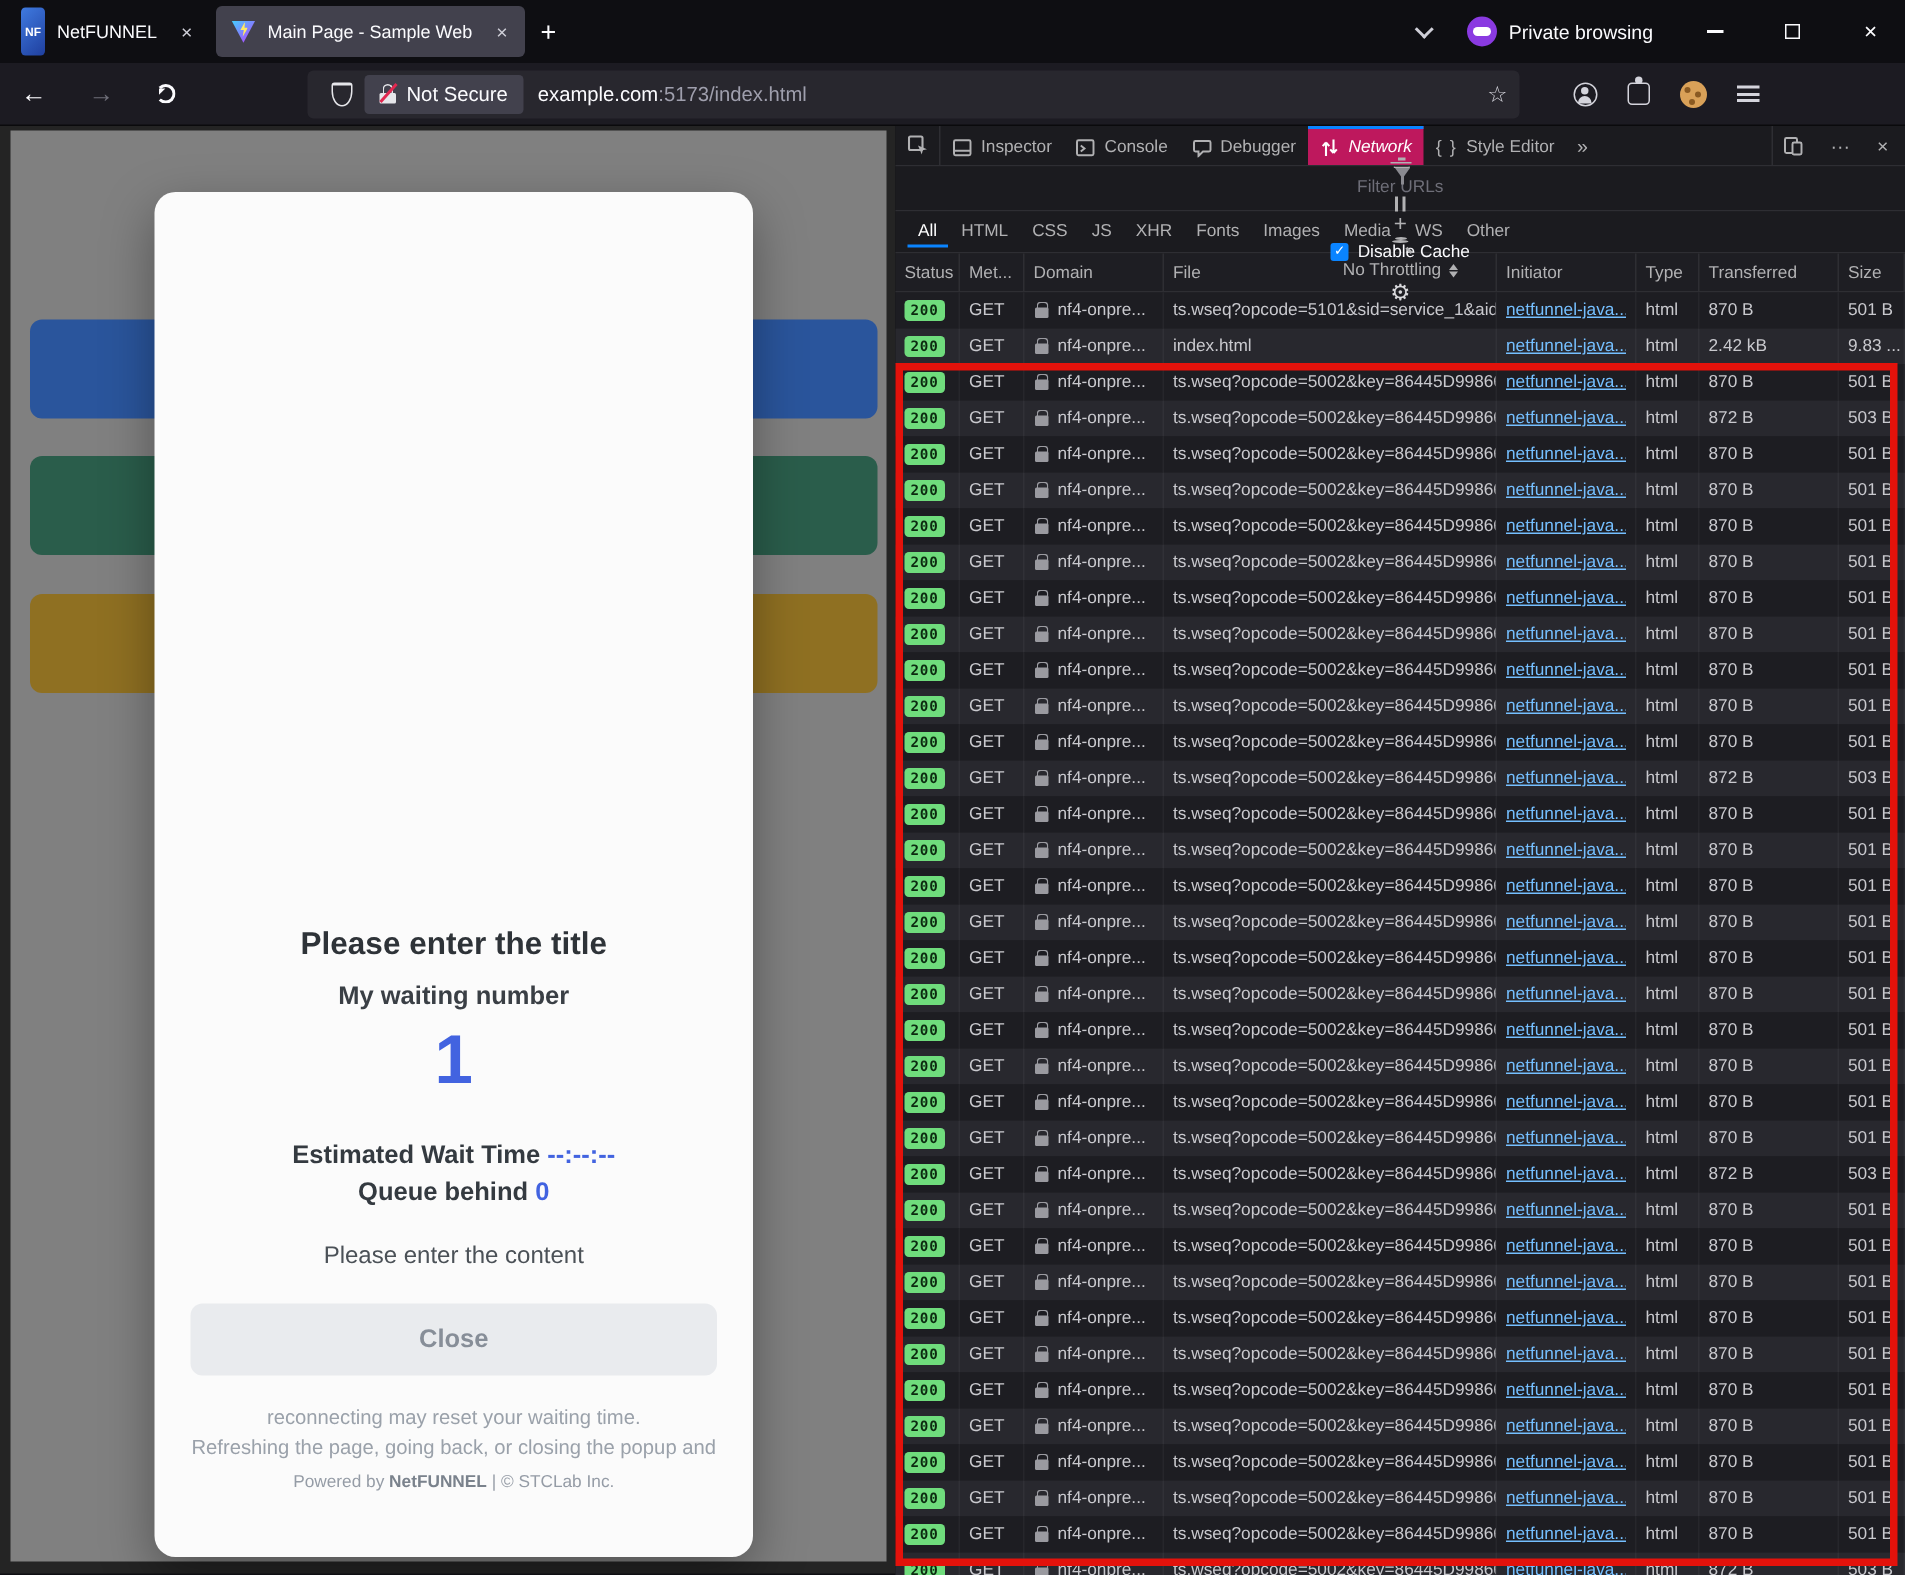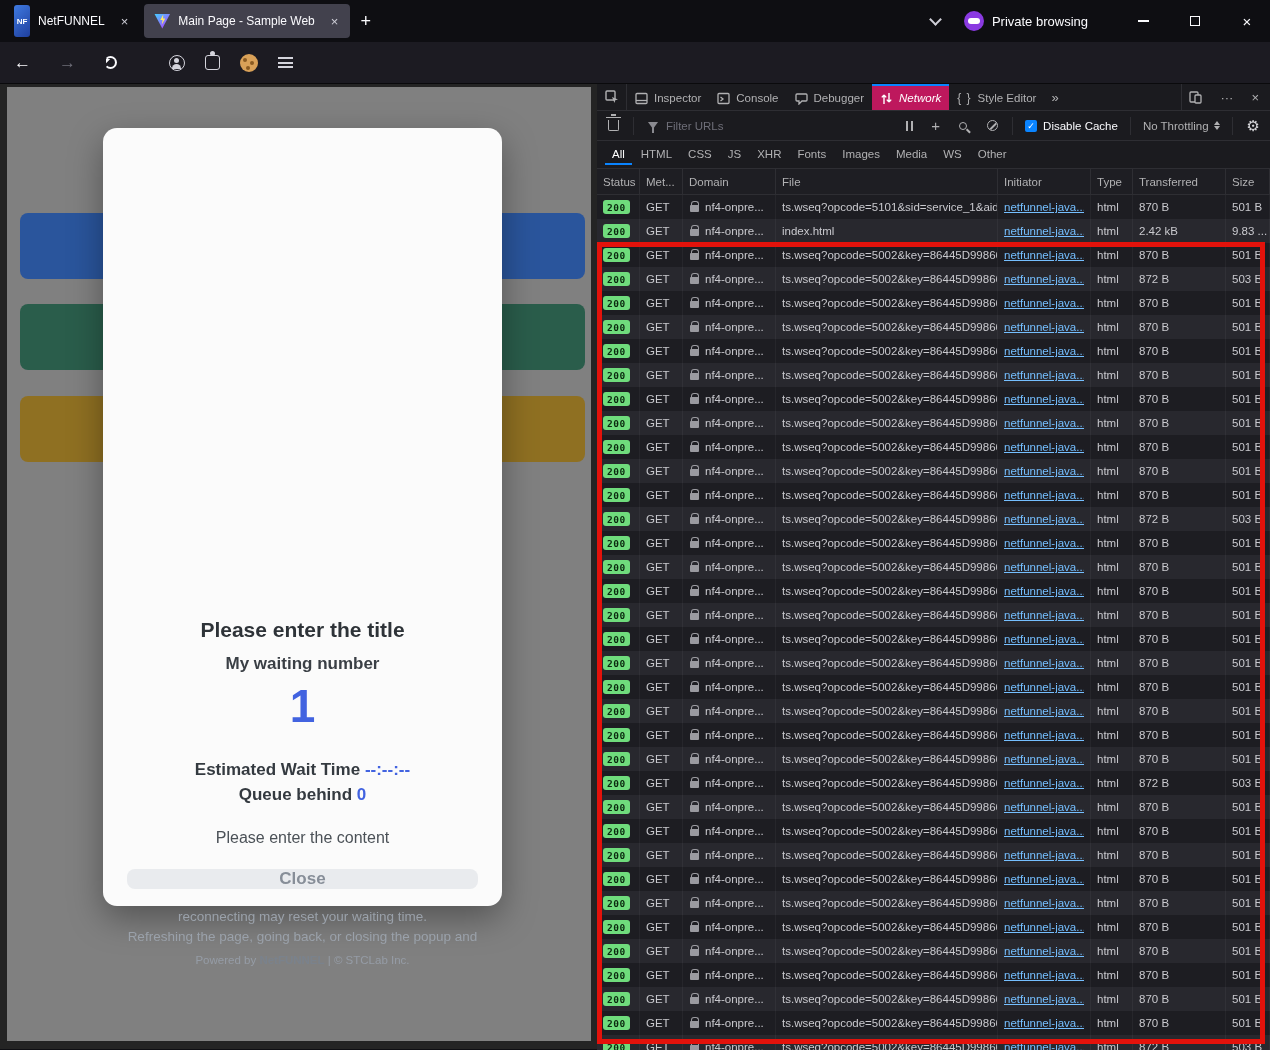--- a/index.html
+++ b/index.html
@@ -19,21 +19,21 @@
             color:#fff; font-size:8px; font-weight:bold; display:flex; align-items:center; justify-content:center; }
   .fav-vite { width:16px; height:15px; flex:none; position:relative;
             background:linear-gradient(140deg,#41d1ff,#bd34fe);
             clip-path:polygon(0 0,100% 0,50% 100%); }
   .fav-vite i { position:absolute; left:6px; top:1px; width:5px; height:10px; background:#ffea63;
             clip-path:polygon(60% 0,0 55%,45% 55%,30% 100%,100% 40%,55% 40%); }
   .newtab { font-size:18px; color:#fbfbfe; padding:0 10px; }
   .strip-right { margin-left:auto; display:flex; align-items:center; gap:6px; }
   .chev { width:9px; height:9px; border-right:2px solid #cfcfd8; border-bottom:2px solid #cfcfd8;
           transform:rotate(45deg); margin:0 18px 4px 0; }
-  .private { display:flex; align-items:center; gap:8px; font-size:13px; margin-right:26px; }
+  .private { display:flex; align-items:center; gap:8px; font-size:13px; margin-right:12px; }
   .mask-badge { width:20px; height:20px; border-radius:50%; background:#8a3ae1; position:relative; }
   .mask-badge::after { content:""; position:absolute; left:4px; top:7px; width:12px; height:6px;
           background:#fff; border-radius:3px; }
   .winbtn { width:46px; height:32px; display:flex; align-items:center; justify-content:center; color:#fbfbfe; }
   .ic-min { width:11px; height:2px; background:#fbfbfe; }
   .ic-max { width:10px; height:10px; border:1.5px solid #fbfbfe; }
   .ic-close { font-size:15px; }
 
   .navbar { height:42px; background:#1c1b22; display:flex; align-items:center; border-bottom:1px solid #0a0a0c; }
   .navic { color:#fbfbfe; font-size:17px; padding:0 14px; }
@@ -68,21 +68,21 @@
 
   
   .content { display:flex; height:965px; }
 
   
   .page { position:relative; width:597px; background:#242424; overflow:hidden; }
   .overlay { position:absolute; left:7px; top:3px; width:584px; height:954px; background:#808080; }
   .page-heading { position:absolute; top:17px; left:7px; width:584px; text-align:center;
       font-size:30px; font-weight:bold; color:#333; z-index:1; white-space:nowrap; }
   .pbtn { position:absolute; left:20px; width:565px; height:66px; border-radius:8px; z-index:1; border:none; }
-  .modal { position:absolute; left:103px; top:44px; width:399px; height:778px; background:#fbfbfb;
+  .modal { position:absolute; left:103px; top:44px; width:399px; height:910px; background:#fbfbfb;
       border-radius:14px; z-index:3; box-shadow:0 12px 34px rgba(0,0,0,.35);
       display:flex; flex-direction:column; align-items:center; padding-top:490px; text-align:center; }
   .m-title { font-size:21px; font-weight:bold; color:#2e3338; }
   .m-wait-label { margin-top:12px; font-size:17px; font-weight:600; color:#3a3f45; }
   .m-number { margin-top:4px; font-size:46px; line-height:56px; font-weight:bold; color:#4263e0; }
   .m-esttime { margin-top:26px; font-size:17px; font-weight:bold; color:#343a40; }
   .m-esttime .blue, .m-queue .blue { color:#4263e0; }
   .m-queue { margin-top:5px; font-size:17px; font-weight:bold; color:#343a40; }
   .m-content { margin-top:24px; font-size:16px; color:#4b5157; }
   .m-close { margin-top:22px; width:351px; height:48px; border:none; border-radius:8px;
@@ -95,21 +95,21 @@
   
   .devtools { position:relative; width:673px; background:#18181b; color:#d7d7db; font-size:11.5px; }
   .dt-tabs { height:27px; display:flex; align-items:stretch; background:#1b1b1f; border-bottom:1px solid #2e2e33; }
   .dt-pick { width:30px; display:flex; align-items:center; justify-content:center; border-right:1px solid #2e2e33; }
   .dt-tab { display:flex; align-items:center; gap:6px; padding:0 8px; color:#b1b1b3; border-top:2px solid transparent; }
   .dt-tab.active { color:#fff; border-top:2px solid #0a84ff; background:#be185d;font-style:italic; }
   .dt-tab svg, .dt-pick svg { flex:none; }
   .dt-tabs-right { margin-left:auto; display:flex; align-items:center; gap:4px; padding-right:4px; border-left:1px solid #2e2e33;}
   .dt-iconbtn { color:#b1b1b3; padding:0 7px; font-size:13px; display:flex; align-items:center;}
   .braces { font-size:12px; color:#b1b1b3; letter-spacing:1px;}
-  .dt-toolbar { height:30px; display:flex; align-items:center; background:#1b1b1f; border-bottom:1px solid #2e2e33; }
+  .dt-toolbar { height:30px; display:flex; align-items:center; background:#1b1b1f; border-bottom:1px solid #2e2e33;flex-direction:column; }
   .sep { width:1px; height:18px; background:#2e2e33; margin:0 4px; }
   .trash { width:11px; height:11px; border:1.4px solid #b1b1b3; border-top:none; border-radius:0 0 2px 2px; position:relative; margin:0 10px 0 11px;}
   .trash::before { content:""; position:absolute; left:-3px; top:-3.5px; width:14.5px; height:1.6px; background:#b1b1b3;}
   .trash::after { content:""; position:absolute; left:2px; top:-6px; width:5px; height:2px; background:#b1b1b3;}
   .funnel { width:0; height:0; border-left:5px solid transparent; border-right:5px solid transparent; border-top:7px solid #8a8a90; position:relative; margin:0 8px 0 10px;}
   .funnel::after { content:""; position:absolute; left:-1px; top:-2px; width:2px; height:6px; background:#8a8a90;}
   .filter-input { color:#6e6e78; flex:1 1 auto; }
   .pausebars { display:flex; gap:2.5px; margin:0 9px; }
   .pausebars i { width:2.5px; height:10px; background:#b1b1b3; }
   .tool-plus { color:#b1b1b3; font-size:15px; margin:0 9px; }
@@ -175,20 +175,33 @@
         <div class="ic-max"></div>
       </div>
     <div class="winbtn ic-close">×</div>
   </div>
 </div>
 
 <div class="navbar">
   <span class="navic">←</span>
   <span class="navic fwd">→</span>
   <span class="reload"></span>
+  <div class="urlbar">
+    <div class="shield"></div>
+    <div class="chip">
+      <span class="brokenlock">
+          <span class="shk"></span>
+          <span class="body"></span>
+          <span class="slash"></span>
+        </span>
+      <span>Not Secure</span>
+    </div>
+    <div class="url"><span>example.com</span><span class="dim">:5173/index.html</span></div>
+    <span class="star">☆</span>
+  </div>
   <div class="nav-right">
     <div class="acct"></div>
     <div class="puzzle"></div>
     <div class="cookie"></div>
     <div class="burger"></div>
   </div>
 </div>
 
 <div class="content">
 

